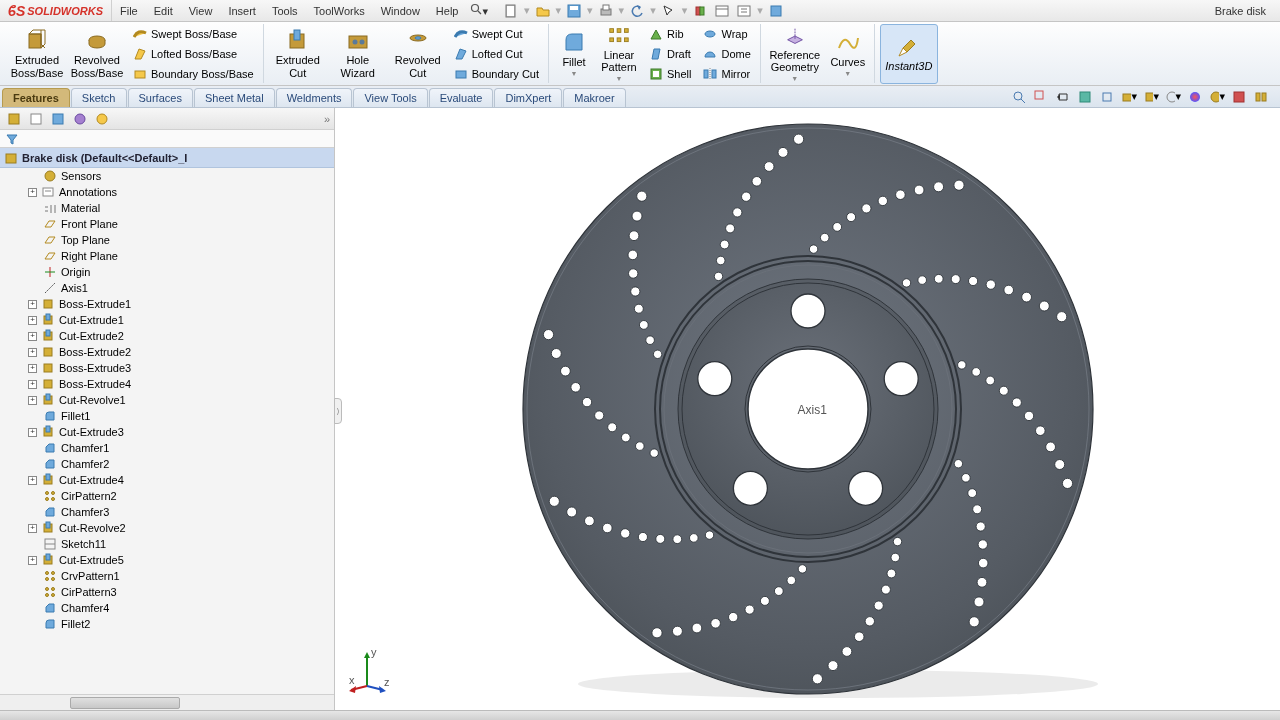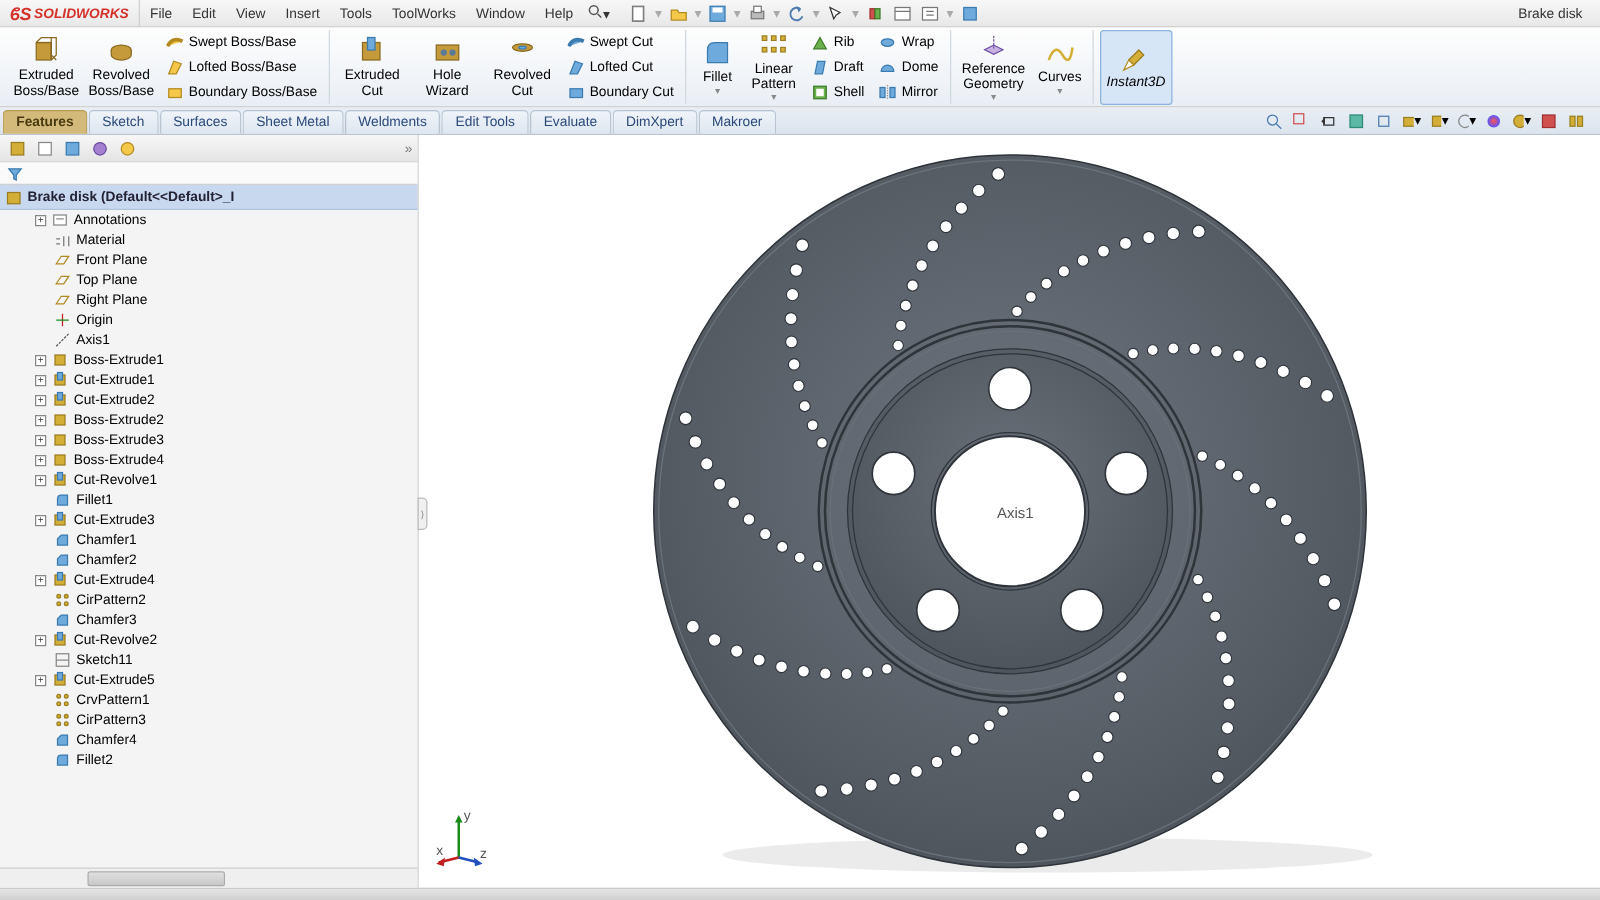--- a/index.html
+++ b/index.html
@@ -348,21 +348,21 @@
   </div>
 </div>
 
 <div class="tabsbar">
   <div id="tabs-host" style="display:flex;align-items:flex-end;">
       <div class="tab active">Features</div>
       <div class="tab">Sketch</div>
       <div class="tab">Surfaces</div>
       <div class="tab">Sheet Metal</div>
       <div class="tab">Weldments</div>
-      <div class="tab">Edit Tools</div>
+      <div class="tab">View Tools</div>
       <div class="tab">Evaluate</div>
       <div class="tab">DimXpert</div>
       <div class="tab">Makroer</div>
     </div>
   <div class="viewtoolbar">
     <span class="vbtn">
         <svg width="14" height="14">
           <circle cx="6" cy="6" r="4" fill="none" stroke="#4a7ab0"></circle>
           <line x1="9" y1="9" x2="13" y2="13" stroke="#4a7ab0"></line>
         </svg>
@@ -460,20 +460,27 @@
           <path d="M1 2h10L7 7v4l-2-1V7z" class="ic-blue"></path>
         </svg>
     </div>
     <div class="sb-root">
       <svg width="14" height="14">
           <rect x="2" y="3" width="10" height="9" class="ic-gold"></rect>
         </svg>
       <span>Brake disk  (Default&lt;&lt;Default&gt;_I</span>
     </div>
     <div class="tree" id="tree-host">
+        <div class="tree-item lvl2">
+          <span class="noexp"></span>
+          <svg class="tic" viewBox="0 0 14 14">
+            <circle cx="7" cy="7" r="5" class="ic-gold"></circle>
+          </svg>
+          <span>Sensors</span>
+        </div>
         <div class="tree-item lvl2">
           <span class="exp">+</span>
           <svg class="tic" viewBox="0 0 14 14">
             <rect x="2" y="3" width="10" height="8" fill="#fff" stroke="#888"></rect>
             <line x1="4" y1="6" x2="10" y2="6" stroke="#888"></line>
           </svg>
           <span>Annotations</span>
         </div>
         <div class="tree-item lvl2">
           <span class="noexp"></span>

